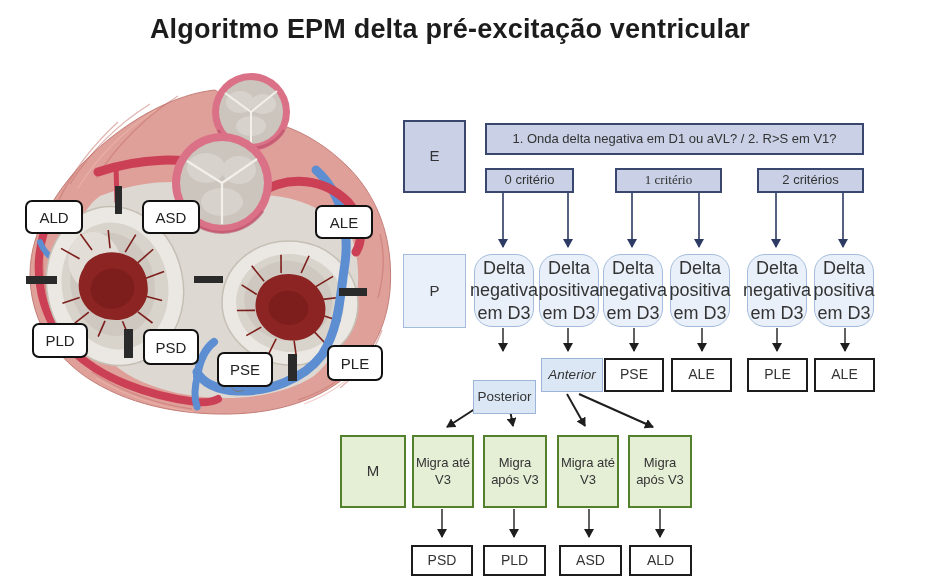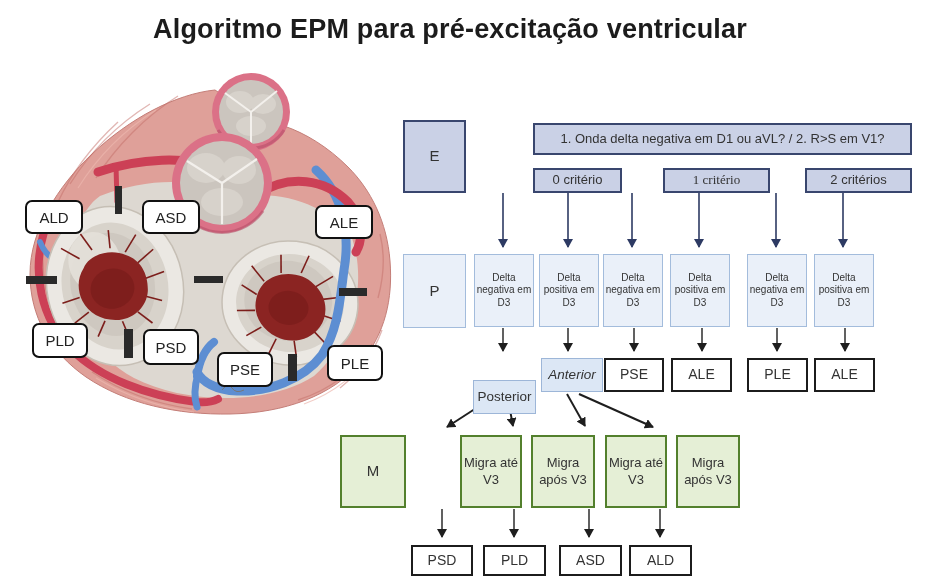--- a/index.html
+++ b/index.html
@@ -19,21 +19,21 @@
   .periwinkle{background:#cad1e6;border:2px solid #39466e;}
   .lightblue{background:#eaf0f9;border:1.5px solid #a3bcdc;}
   .pa{background:#dce7f5;border:1.5px solid #9db6d8;}
   .whitebox{background:#ffffff;border:2.5px solid #1c1c1c;}
   .greenbox{background:#e5efd6;border:2.5px solid #53802d;}
   .hlabel{
     position:absolute;box-sizing:border-box;background:#ffffff;border:2.5px solid #111;
     border-radius:7px;display:flex;align-items:center;justify-content:center;
     font-size:15px;color:#222;
   }
-  .f12{font-size:10px;} .f13{font-size:13px;margin-left:48px;} .f135{font-size:13.5px;}
+  .f12{font-size:18px;border-radius:18px;} .f13{font-size:13px;} .f135{font-size:13.5px;}
   .f14{font-size:14px;} .f15{font-size:15px;}
 </style>
 </head>
 <body>
 
 <svg class="art" width="950" height="588" viewBox="0 0 950 588">
   <defs>
     <marker id="an" markerWidth="12" markerHeight="10" refX="8" refY="5" orient="auto" markerUnits="userSpaceOnUse">
       <path d="M0,0 L9,5 L0,10 Z" fill="#2d3a63"></path>
     </marker>
@@ -189,21 +189,21 @@
     <line x1="507" y1="394" x2="513" y2="426" stroke-width="2" marker-end="url(#ab)"></line>
     <line x1="567" y1="394" x2="585" y2="426" stroke-width="2" marker-end="url(#ab)"></line>
     <line x1="579" y1="394" x2="653" y2="427" stroke-width="2" marker-end="url(#ab)"></line>
     <line x1="442" y1="509" x2="442" y2="537" marker-end="url(#ab)"></line>
     <line x1="514" y1="509" x2="514" y2="537" marker-end="url(#ab)"></line>
     <line x1="589" y1="509" x2="589" y2="537" marker-end="url(#ab)"></line>
     <line x1="660" y1="509" x2="660" y2="537" marker-end="url(#ab)"></line>
   </g>
 </svg>
 
-<div class="title">Algoritmo EPM para pré-excitação ventricular</div>
+<div class="title">Algoritmo EPM delta pré-excitação ventricular</div>
 
 <div class="hlabel" style="left:25px;top:200px;width:58px;height:34px;">ALD</div>
 <div class="hlabel" style="left:142px;top:200px;width:58px;height:34px;">ASD</div>
 <div class="hlabel" style="left:315px;top:205px;width:58px;height:34px;">ALE</div>
 <div class="hlabel" style="left:32px;top:323px;width:56px;height:35px;">PLD</div>
 <div class="hlabel" style="left:143px;top:329px;width:56px;height:36px;">PSD</div>
 <div class="hlabel" style="left:217px;top:352px;width:56px;height:35px;">PSE</div>
 <div class="hlabel" style="left:327px;top:345px;width:56px;height:36px;">PLE</div>
 
 <div class="box periwinkle f15" style="left:403px;top:120px;width:63px;height:73px;">E</div>

